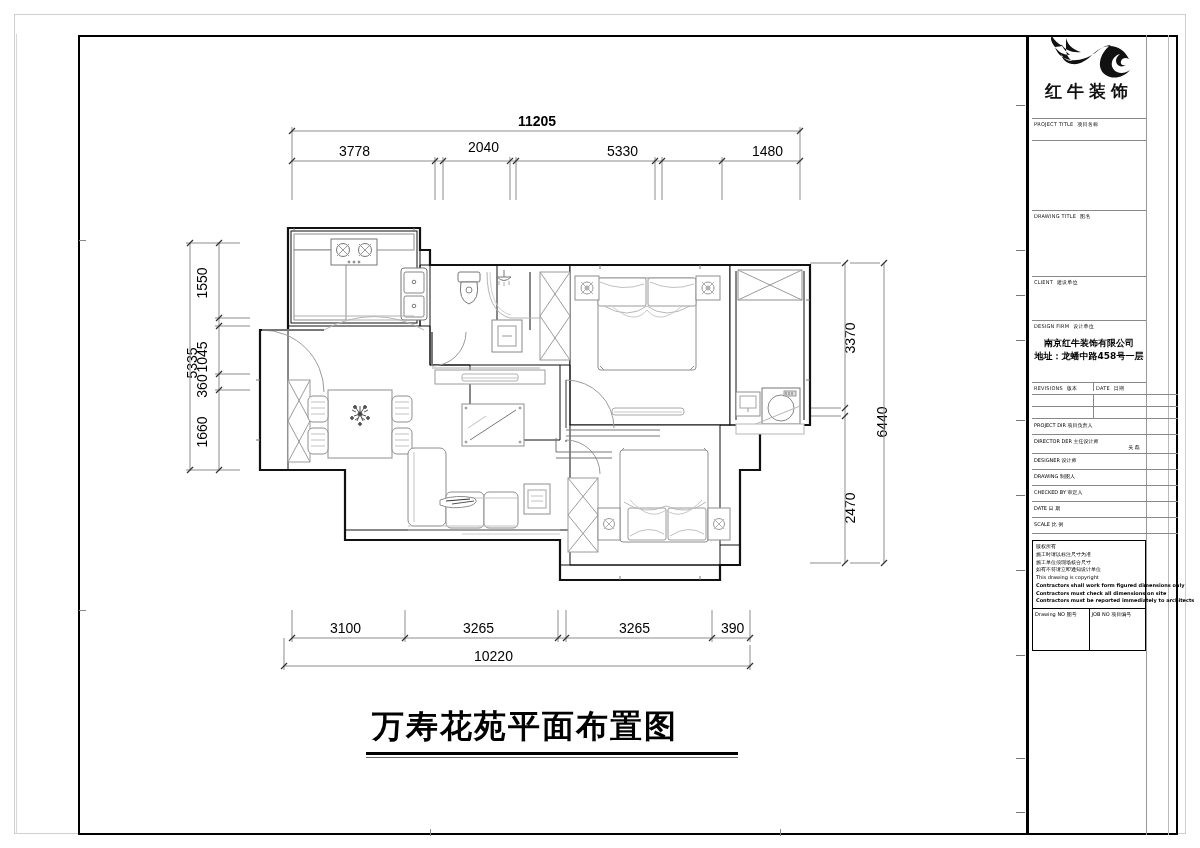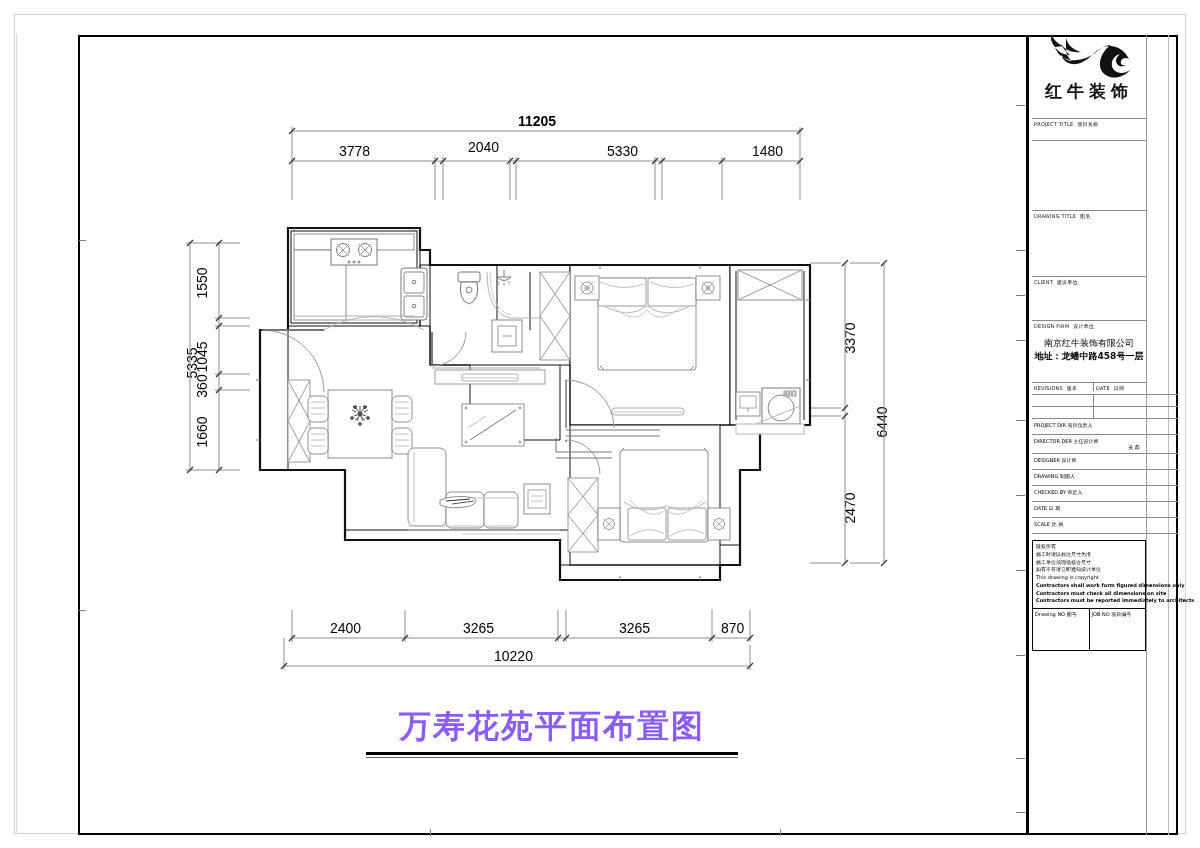--- a/index.html
+++ b/index.html
@@ -27,21 +27,21 @@
 
   .logo-box{position:relative;width:114px;height:82px;}
   .logo-mark{position:absolute;left:16px;top:0px;width:86px;height:46px;}
   .logo-text{position:absolute;left:0px;top:44px;width:114px;text-align:center;font-size:17px;letter-spacing:5px;font-weight:700;color:#111;font-family:"DejaVu Sans",sans-serif;}
 
   .tb-row{position:relative;width:114px;border-top:1px solid #888;box-sizing:border-box;}
   .tb-lbl{font-size:5px;color:#111;padding:2px 0 0 2px;letter-spacing:.2px;white-space:nowrap;font-family:"DejaVu Sans",sans-serif;transform:scale(1,1.05);transform-origin:left top;}
   .tb-lbl .cn{font-size:5px;margin-left:4px;}
   .tb-val{font-size:5px;color:#111;text-align:center;}
 
-  .firm-name{font-size:9px;font-weight:400;text-align:center;color:#000;line-height:1.45;padding-top:8px;font-family:"DejaVu Sans",sans-serif;}
+  .firm-name{font-size:9px;font-weight:700;text-align:center;color:#000;line-height:1.45;padding-top:8px;font-family:"DejaVu Sans",sans-serif;}
   .firm-addr{font-size:9px;font-weight:700;text-align:center;color:#000;line-height:1.45;font-family:"DejaVu Sans",sans-serif;}
 
   .rev-row{display:flex;}
   .rev-row .c1{width:62px;border-right:1px solid #888;box-sizing:border-box;}
   .rev-row .c2{width:52px;box-sizing:border-box;}
   .rev-empty{height:11px;border-top:1px solid #888;display:flex;}
   .rev-empty .c1{width:62px;border-right:1px solid #888;box-sizing:border-box;}
   .rev-empty .c2{width:52px;}
 
   .kv{display:flex;align-items:flex-start;height:15px;border-top:1px solid #888;}
@@ -51,21 +51,21 @@
   .notes{border:1px solid #000;width:114px;box-sizing:border-box;margin-top:6px;padding:2px 3px 3px 3px;}
   .notes div{font-size:5px;line-height:1.55;color:#000;white-space:nowrap;font-family:"DejaVu Sans",sans-serif;}
   .notes div.b{font-weight:700;}
 
   .nobox{display:flex;width:114px;border:1px solid #000;border-top:none;box-sizing:border-box;height:42px;}
   .nobox .c{flex:1;box-sizing:border-box;padding:2px;}
   .nobox .c.first{border-right:1px solid #000;}
   .nobox .lab{font-size:5px;white-space:nowrap;font-family:"DejaVu Sans",sans-serif;}
 
   
-  .main-title{position:absolute;left:372px;top:705px;width:360px;text-align:center;font-size:32px;font-weight:700;letter-spacing:2px;color:#8b5cf6;font-family:"DejaVu Sans",sans-serif;}
+  .main-title{position:absolute;left:372px;top:705px;width:360px;font-size:32px;font-weight:700;letter-spacing:2px;color:#000000;font-family:"DejaVu Sans",sans-serif;}
   .main-title-rule{position:absolute;left:366px;top:752px;width:372px;height:3px;background:#000;}
   .main-title-rule2{position:absolute;left:366px;top:757px;width:372px;height:1px;background:#666;}
 
   
   .dimtext{position:absolute;font-size:14px;color:#000;font-family:"Liberation Sans",sans-serif;white-space:nowrap;}
   .dimtext.v{transform-origin:center center;}
 
   
   #plan{position:absolute;left:0;top:0;width:1200px;height:848px;}
 </style>
@@ -200,25 +200,25 @@
   <div class="main-title">万寿花苑平面布置图</div>
   <div class="main-title-rule"></div>
   <div class="main-title-rule2"></div>
 
   <div class="dimtext" style="left:518px;top:113px;font-weight:bold;">11205</div>
   <div class="dimtext" style="left:339px;top:143px;">3778</div>
   <div class="dimtext" style="left:468px;top:139px;">2040</div>
   <div class="dimtext" style="left:607px;top:143px;">5330</div>
   <div class="dimtext" style="left:744px;top:143px;margin-left:8px;">1480</div>
 
-  <div class="dimtext" style="left:330px;top:620px;">2400</div>
+  <div class="dimtext" style="left:330px;top:620px;">3100</div>
   <div class="dimtext" style="left:463px;top:620px;">3265</div>
   <div class="dimtext" style="left:619px;top:620px;">3265</div>
-  <div class="dimtext" style="left:721px;top:620px;">870</div>
-  <div class="dimtext" style="left:494px;top:648px;">10220</div>
+  <div class="dimtext" style="left:721px;top:620px;">390</div>
+  <div class="dimtext" style="left:474px;top:648px;">10220</div>
 
   <div class="dimtext v" style="left:176px;top:355px;transform:rotate(-90deg);">5335</div>
   <div class="dimtext v" style="left:186px;top:275px;transform:rotate(-90deg);">1550</div>
   <div class="dimtext v" style="left:186px;top:349px;transform:rotate(-90deg);">1045</div>
   <div class="dimtext v" style="left:190px;top:378px;transform:rotate(-90deg);">360</div>
   <div class="dimtext v" style="left:186px;top:424px;transform:rotate(-90deg);">1660</div>
 
   <div class="dimtext v" style="left:834px;top:330px;transform:rotate(-90deg);">3370</div>
   <div class="dimtext v" style="left:834px;top:500px;transform:rotate(-90deg);">2470</div>
   <div class="dimtext v" style="left:866px;top:414px;transform:rotate(-90deg);">6440</div>

